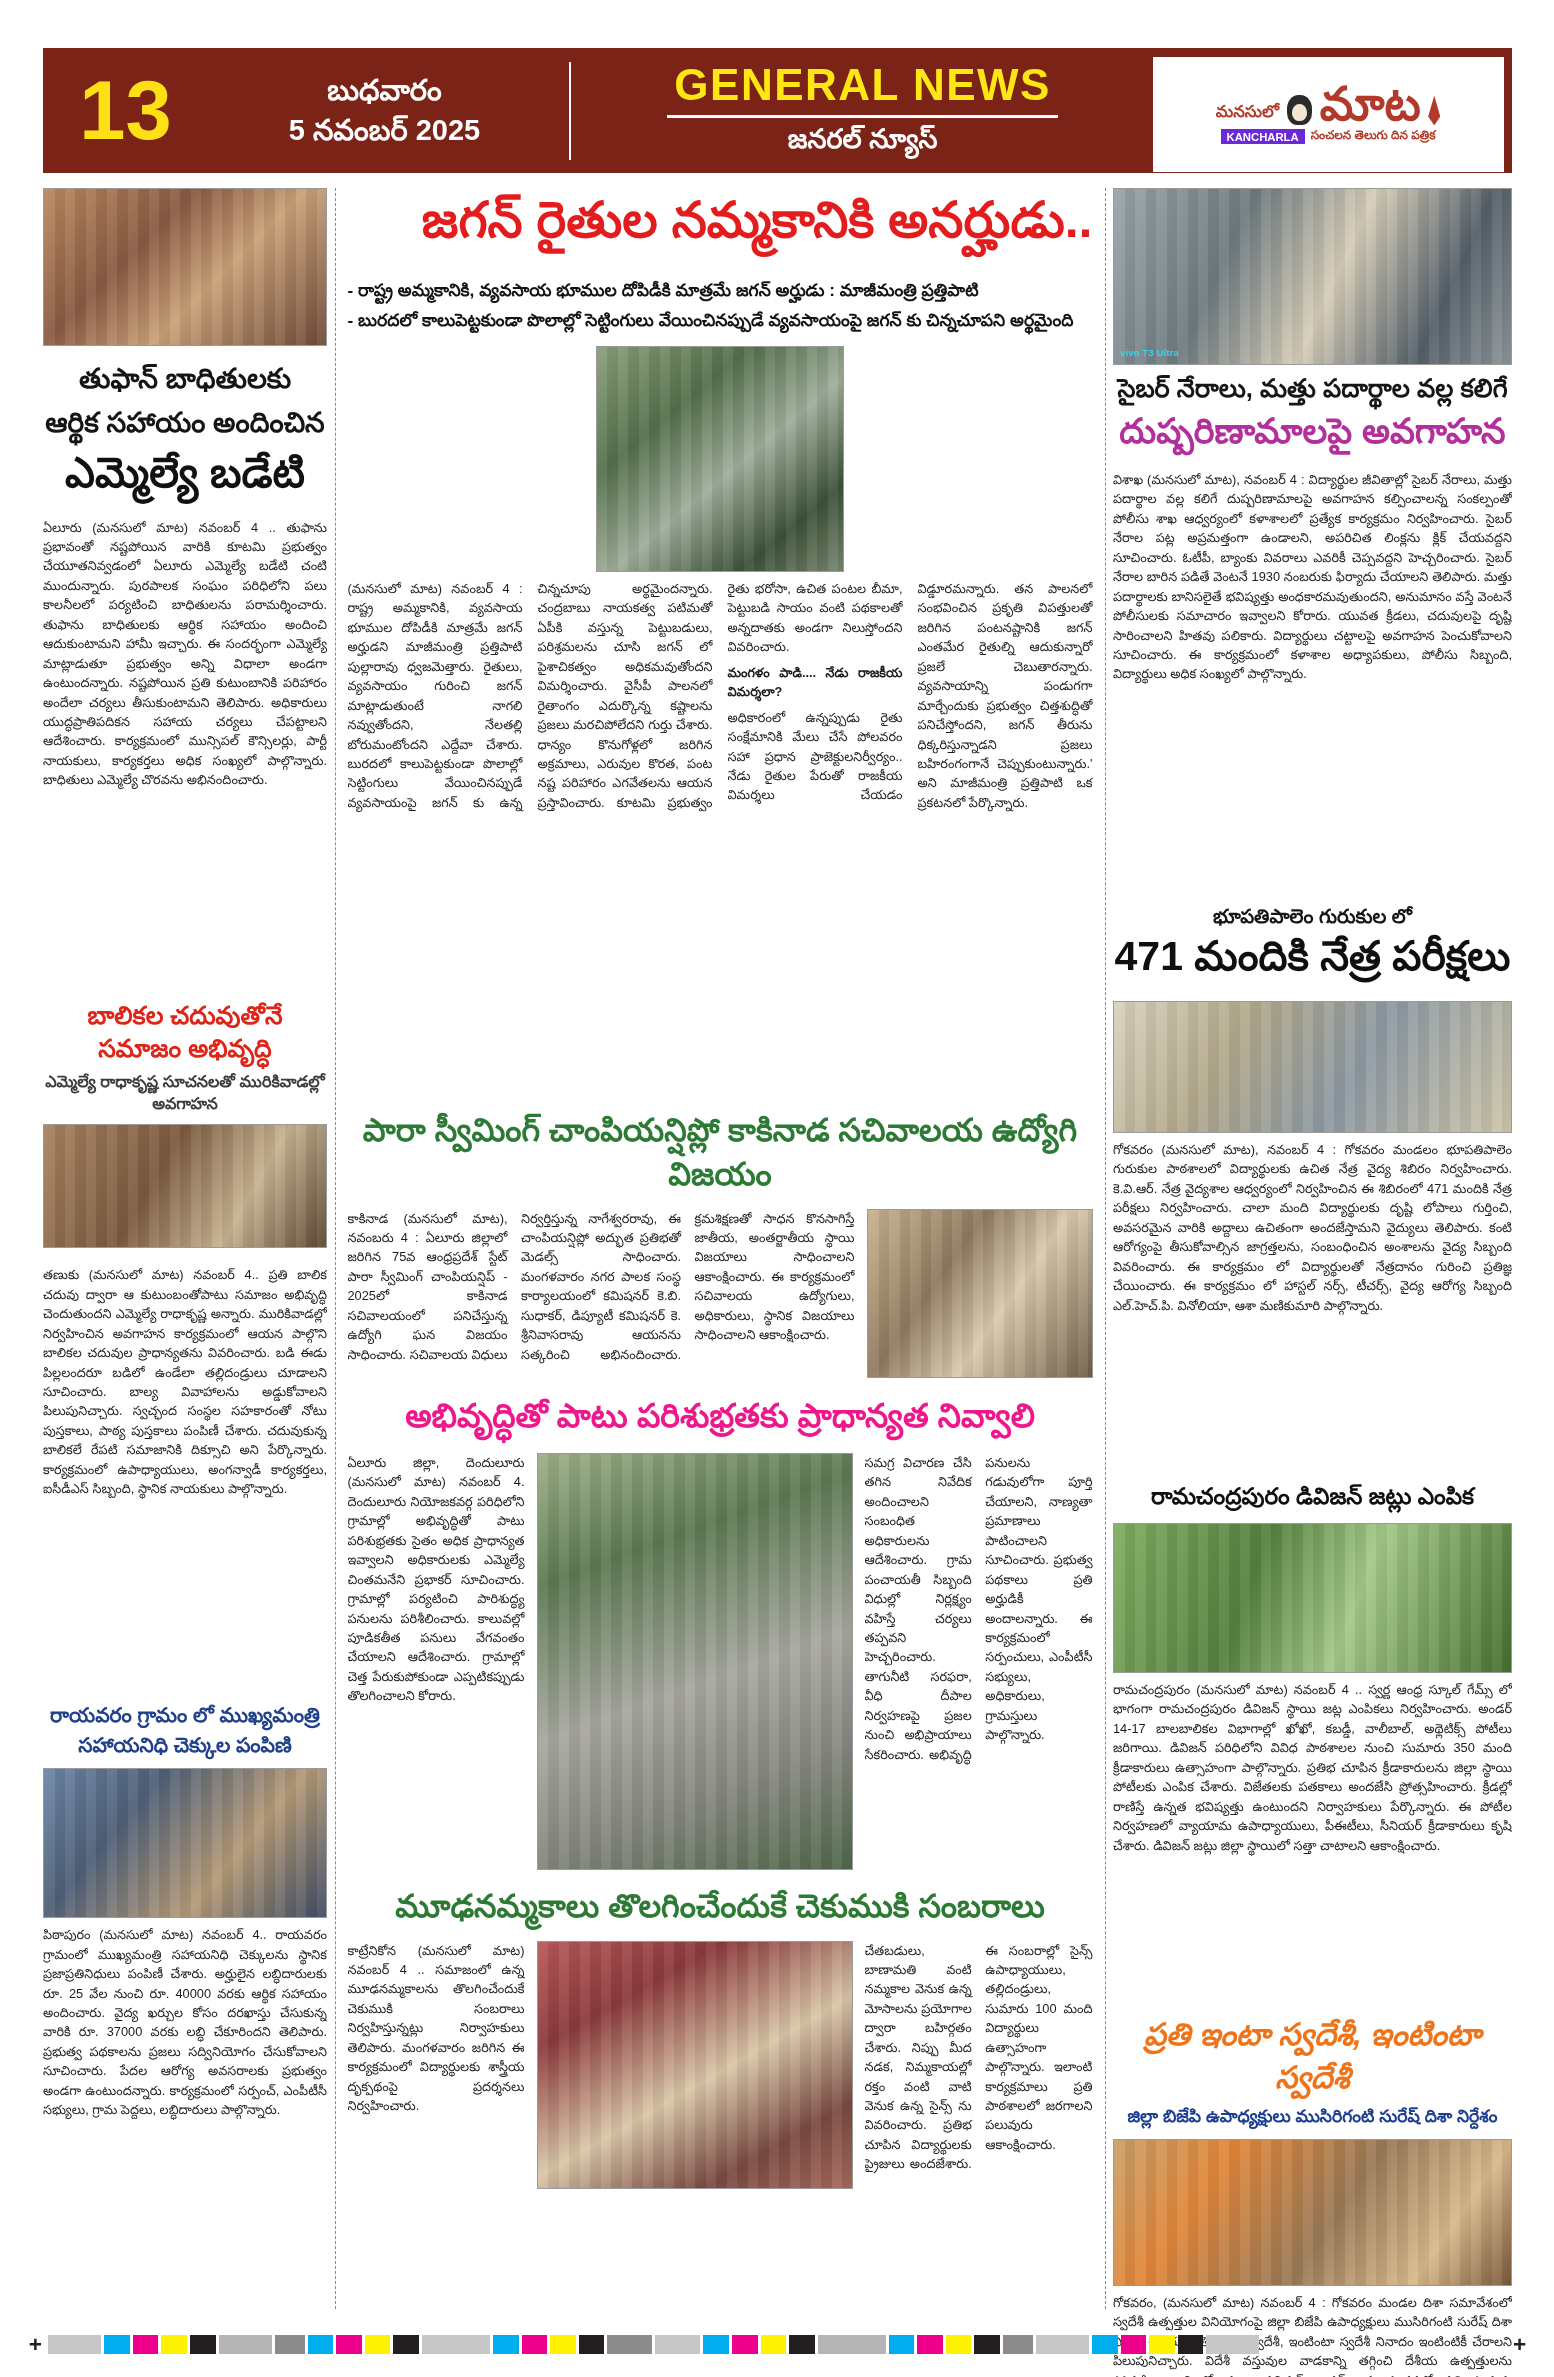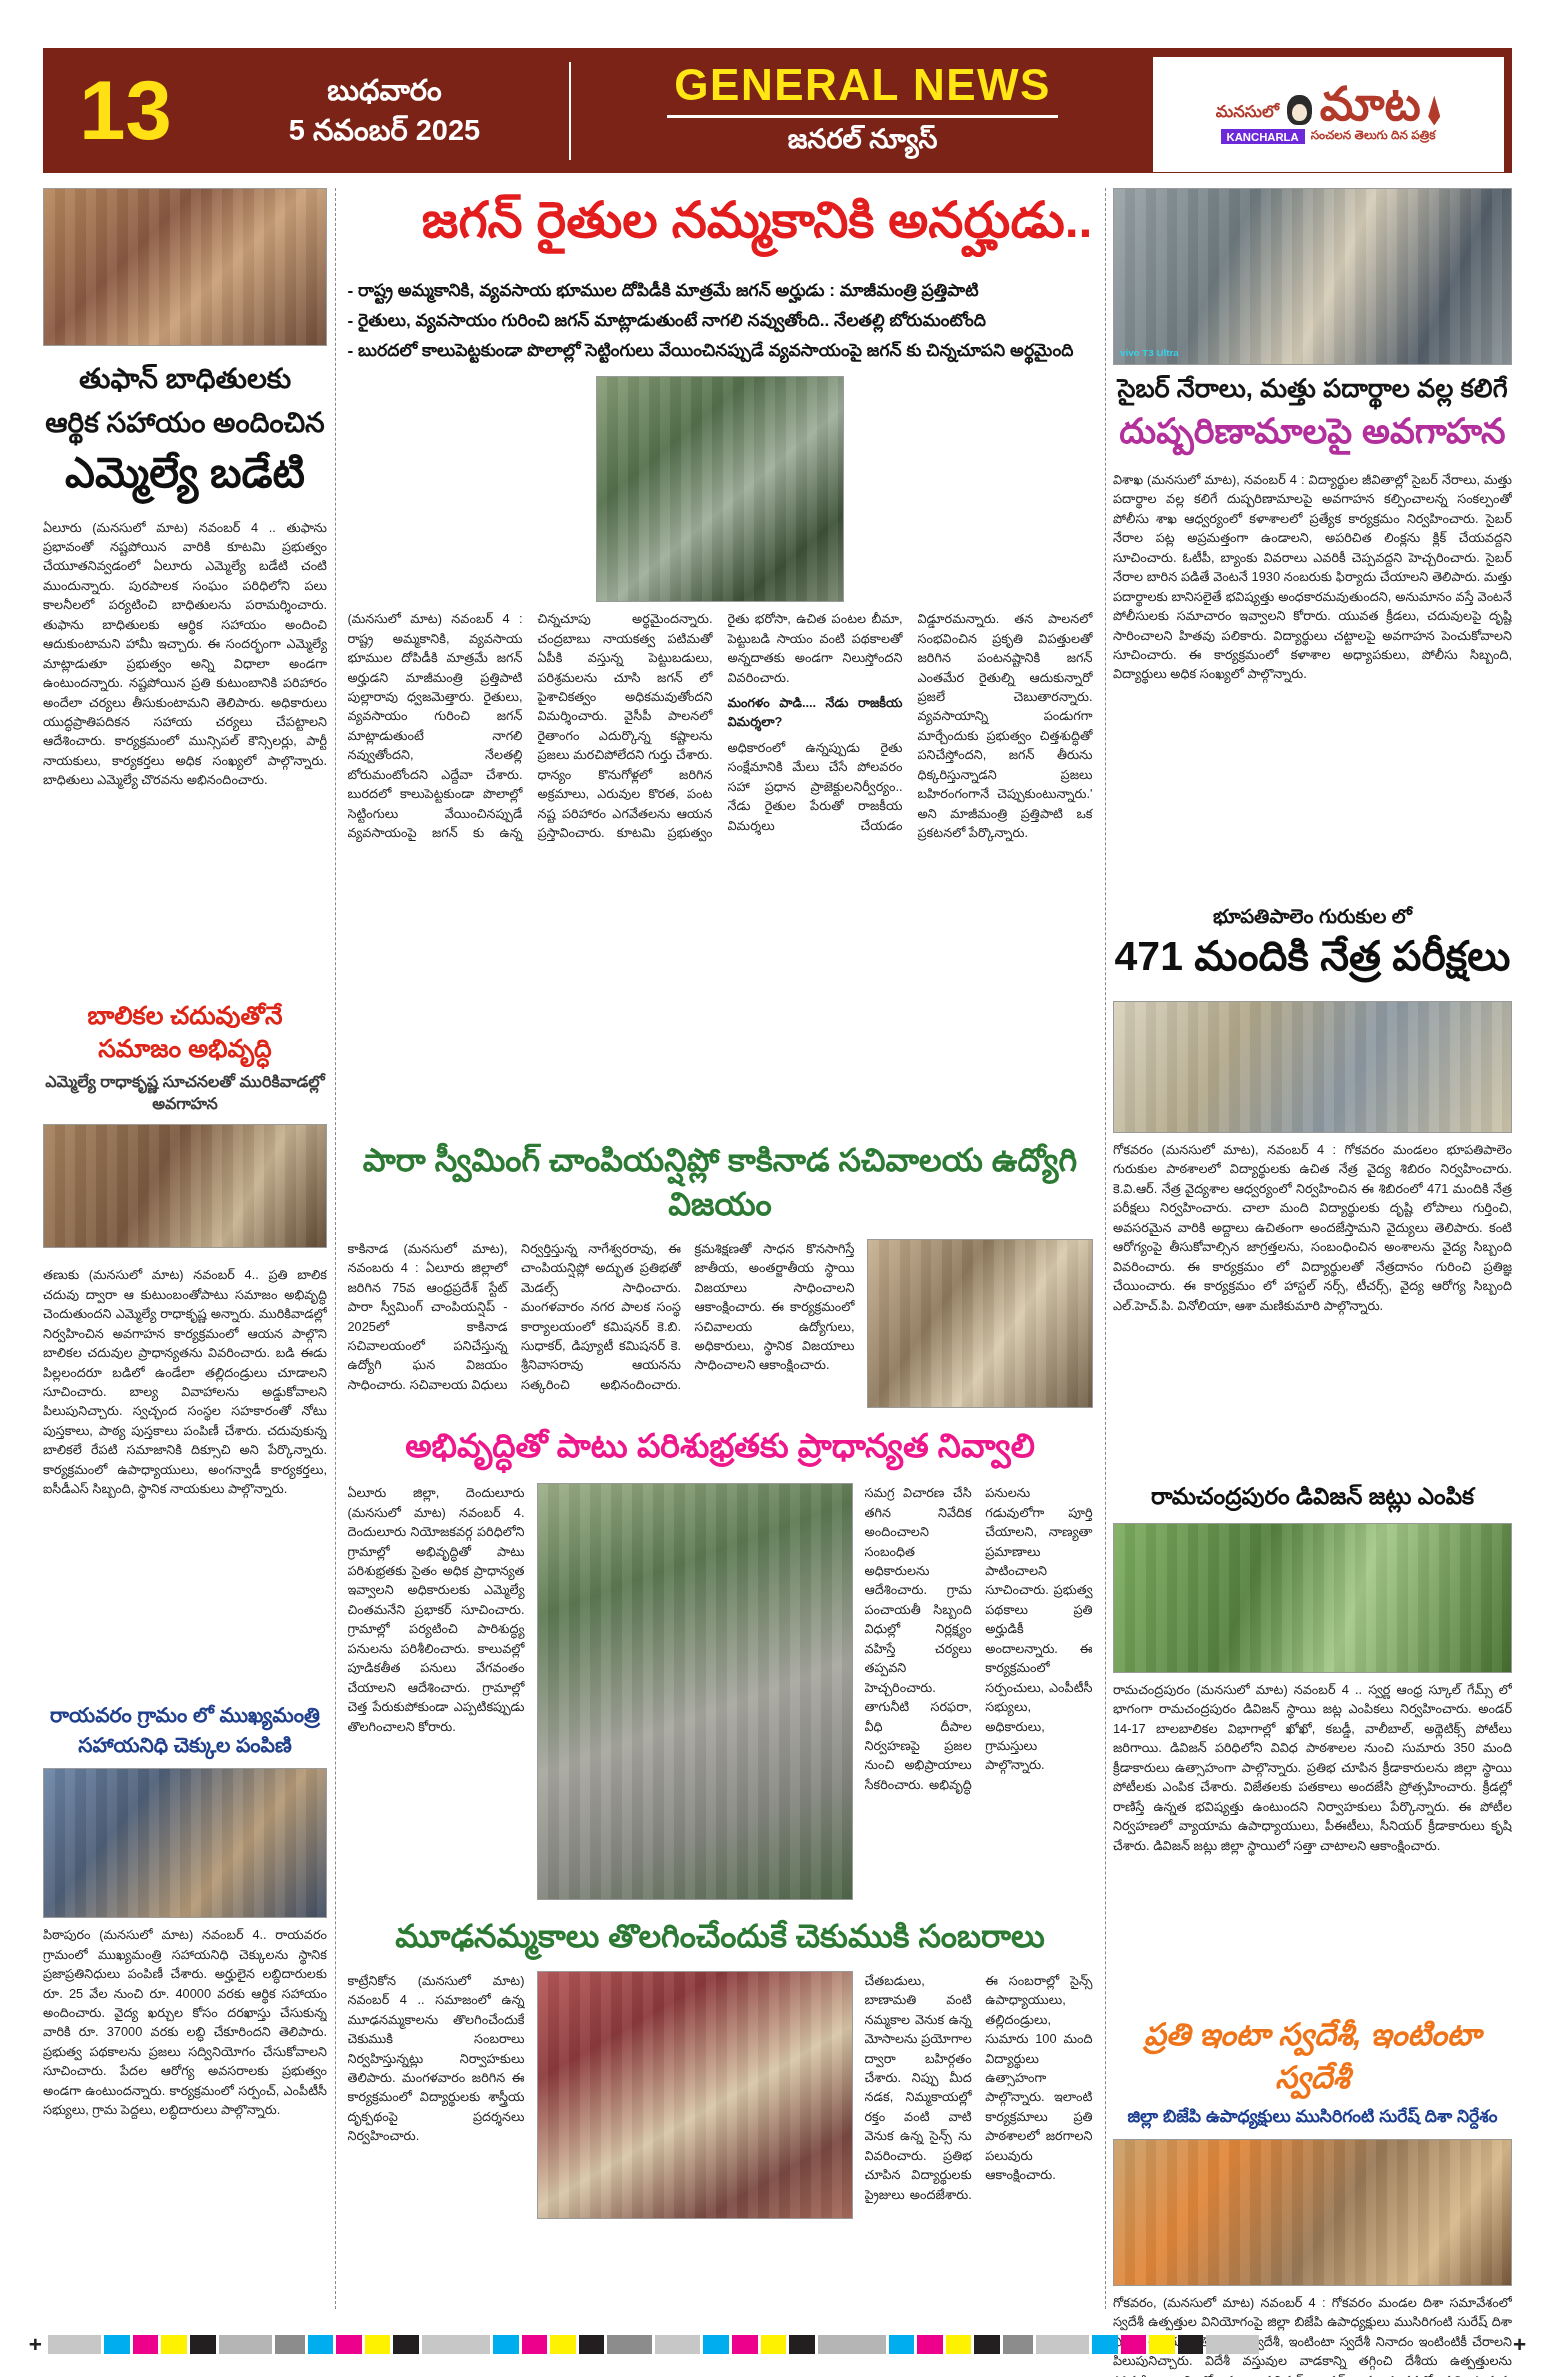--- a/index.html
+++ b/index.html
@@ -145,21 +145,20 @@
         <p>పిఠాపురం (మనసులో మాట) నవంబర్ 4.. రాయవరం గ్రామంలో ముఖ్యమంత్రి సహాయనిధి చెక్కులను స్థానిక ప్రజాప్రతినిధులు పంపిణీ చేశారు. అర్హులైన లబ్ధిదారులకు రూ. 25 వేల నుంచి రూ. 40000 వరకు ఆర్థిక సహాయం అందించారు. వైద్య ఖర్చుల కోసం దరఖాస్తు చేసుకున్న వారికి రూ. 37000 వరకు లబ్ధి చేకూరిందని తెలిపారు. ప్రభుత్వ పథకాలను ప్రజలు సద్వినియోగం చేసుకోవాలని సూచించారు. పేదల ఆరోగ్య అవసరాలకు ప్రభుత్వం అండగా ఉంటుందన్నారు. కార్యక్రమంలో సర్పంచ్, ఎంపీటీసీ సభ్యులు, గ్రామ పెద్దలు, లబ్ధిదారులు పాల్గొన్నారు.</p>
       </div>
     </div>
 
     <div class="colsep"></div>
 
     <div class="mcol">
       <h1 class="main-hl">జగన్ రైతుల నమ్మకానికి అనర్హుడు..</h1>
       <div class="bullets">
         <div>- రాష్ట్ర అమ్మకానికి, వ్యవసాయ భూముల దోపిడీకి మాత్రమే జగన్ అర్హుడు : మాజీమంత్రి ప్రత్తిపాటి</div>
-        <div>- రైతులు, వ్యవసాయం గురించి జగన్ మాట్లాడుతుంటే నాగలి నవ్వుతోంది.. నేలతల్లి బోరుమంటోంది</div>
         <div>- బురదలో కాలుపెట్టకుండా పొలాల్లో సెట్టింగులు వేయించినప్పుడే  వ్యవసాయంపై జగన్ కు చిన్నచూపని అర్థమైంది</div>
       </div>
       <div class="m-article1">
         <div class="photo m-a1-photo" style="height:226px;background:linear-gradient(140deg,#8a9f7a 0%,#55704c 30%,#9fae9b 55%,#3e5238 80%,#78876f 100%)">
             <div class="tex"></div>
           </div>
         <div class="body-text cols4">
           <p>(మనసులో మాట) నవంబర్ 4 : రాష్ట్ర అమ్మకానికి, వ్యవసాయ భూముల దోపిడీకి మాత్రమే జగన్ అర్హుడని మాజీమంత్రి ప్రత్తిపాటి పుల్లారావు ధ్వజమెత్తారు. రైతులు, వ్యవసాయం గురించి జగన్ మాట్లాడుతుంటే నాగలి నవ్వుతోందని, నేలతల్లి బోరుమంటోందని ఎద్దేవా చేశారు. బురదలో కాలుపెట్టకుండా పొలాల్లో సెట్టింగులు వేయించినప్పుడే వ్యవసాయంపై జగన్ కు ఉన్న చిన్నచూపు అర్థమైందన్నారు. చంద్రబాబు నాయకత్వ పటిమతో ఏపీకి వస్తున్న పెట్టుబడులు, పరిశ్రమలను చూసి జగన్ లో పైశాచికత్వం అధికమవుతోందని విమర్శించారు. వైసీపీ పాలనలో రైతాంగం ఎదుర్కొన్న కష్టాలను ప్రజలు మరచిపోలేదని గుర్తు చేశారు. ధాన్యం కొనుగోళ్లలో జరిగిన అక్రమాలు, ఎరువుల కొరత, పంట నష్ట పరిహారం ఎగవేతలను ఆయన ప్రస్తావించారు. కూటమి ప్రభుత్వం రైతు భరోసా, ఉచిత పంటల బీమా, పెట్టుబడి సాయం వంటి పథకాలతో అన్నదాతకు అండగా నిలుస్తోందని వివరించారు.</p>
           <p class="dl">మంగళం పాడి.... నేడు రాజకీయ విమర్శలా?</p>
           <p>అధికారంలో ఉన్నప్పుడు రైతు సంక్షేమానికి మేలు చేసే పోలవరం సహా ప్రధాన ప్రాజెక్టులనిర్వీర్యం.. నేడు రైతుల పేరుతో రాజకీయ విమర్శలు చేయడం విడ్డూరమన్నారు. తన పాలనలో సంభవించిన ప్రకృతి విపత్తులతో జరిగిన పంటనష్టానికి జగన్ ఎంతమేర రైతుల్ని ఆదుకున్నారో ప్రజలే చెబుతారన్నారు. వ్యవసాయాన్ని పండుగగా మార్చేందుకు ప్రభుత్వం చిత్తశుద్ధితో పనిచేస్తోందని, జగన్ తీరును ధిక్కరిస్తున్నాడని ప్రజలు బహిరంగంగానే చెప్పుకుంటున్నారు.' అని మాజీమంత్రి ప్రత్తిపాటి ఒక ప్రకటనలో పేర్కొన్నారు.</p>

